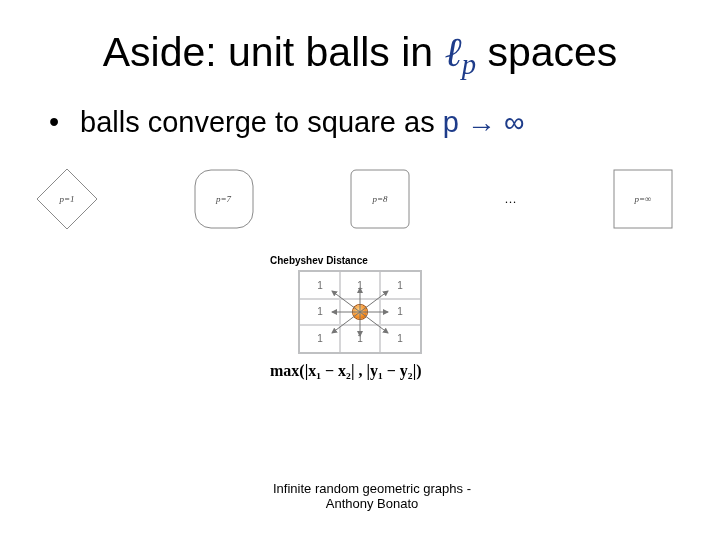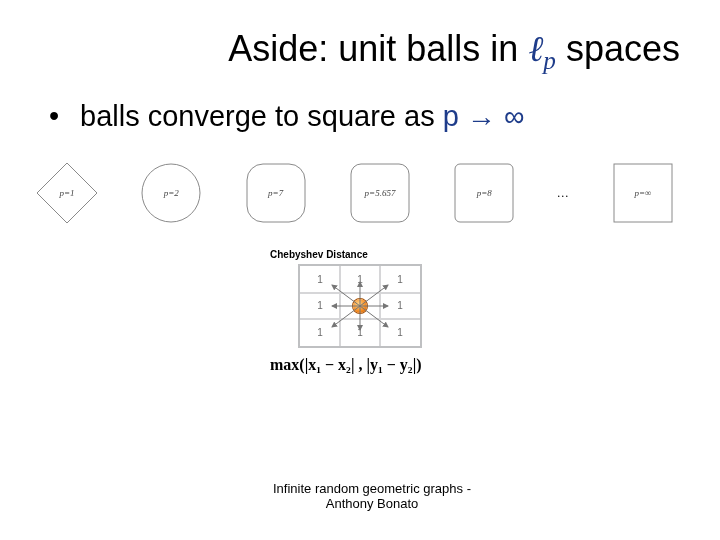--- a/index.html
+++ b/index.html
@@ -13,22 +13,22 @@
     overflow: hidden;
   }
   .slide {
     width: 720px;
     height: 540px;
     position: relative;
     box-sizing: border-box;
     padding: 28px 40px 0 40px;
   }
   .title {
-    font-size: 36px;
-    text-align: right;
+    font-size: 41px;
+    text-align: center;
     font-weight: 400;
     white-space: nowrap;
   }
   .title .script {
     font-family: "Times New Roman", Times, serif;
     font-style: italic;
     color: #1e3c8a;
   }
   .title .script sub {
     font-size: 70%;
@@ -158,41 +158,29 @@
   <div class="balls-row">
 
     <div class="ball-cell">
       <svg class="ball-shape" viewBox="0 0 64 64">
         <polygon points="32,2 62,32 32,62 2,32" fill="none" stroke="#8a8a8a" stroke-width="1"></polygon>
       </svg>
       <span class="ball-label">p=1</span>
     </div>
 
 
-    <div class="ball-cell">
-      <svg class="ball-shape" viewBox="0 0 64 64">
-        <circle cx="32" cy="32" r="29" fill="none" stroke="#8a8a8a" stroke-width="1"></circle>
-      </svg>
-      <span class="ball-label">p=2</span>
-    </div>
 
 
     <div class="ball-cell">
       <svg class="ball-shape" viewBox="0 0 64 64">
         <rect x="3" y="3" width="58" height="58" rx="16" ry="16" fill="none" stroke="#8a8a8a" stroke-width="1"></rect>
       </svg>
       <span class="ball-label">p=7</span>
     </div>
 
-    <div class="ball-cell">
-      <svg class="ball-shape" viewBox="0 0 64 64">
-        <rect x="3" y="3" width="58" height="58" rx="10" ry="10" fill="none" stroke="#8a8a8a" stroke-width="1"></rect>
-      </svg>
-      <span class="ball-label">p=5.657</span>
-    </div>
 
     <div class="ball-cell">
       <svg class="ball-shape" viewBox="0 0 64 64">
         <rect x="3" y="3" width="58" height="58" rx="5" ry="5" fill="none" stroke="#8a8a8a" stroke-width="1"></rect>
       </svg>
       <span class="ball-label">p=8</span>
     </div>
 
     <span class="ellipsis">…</span>
 

